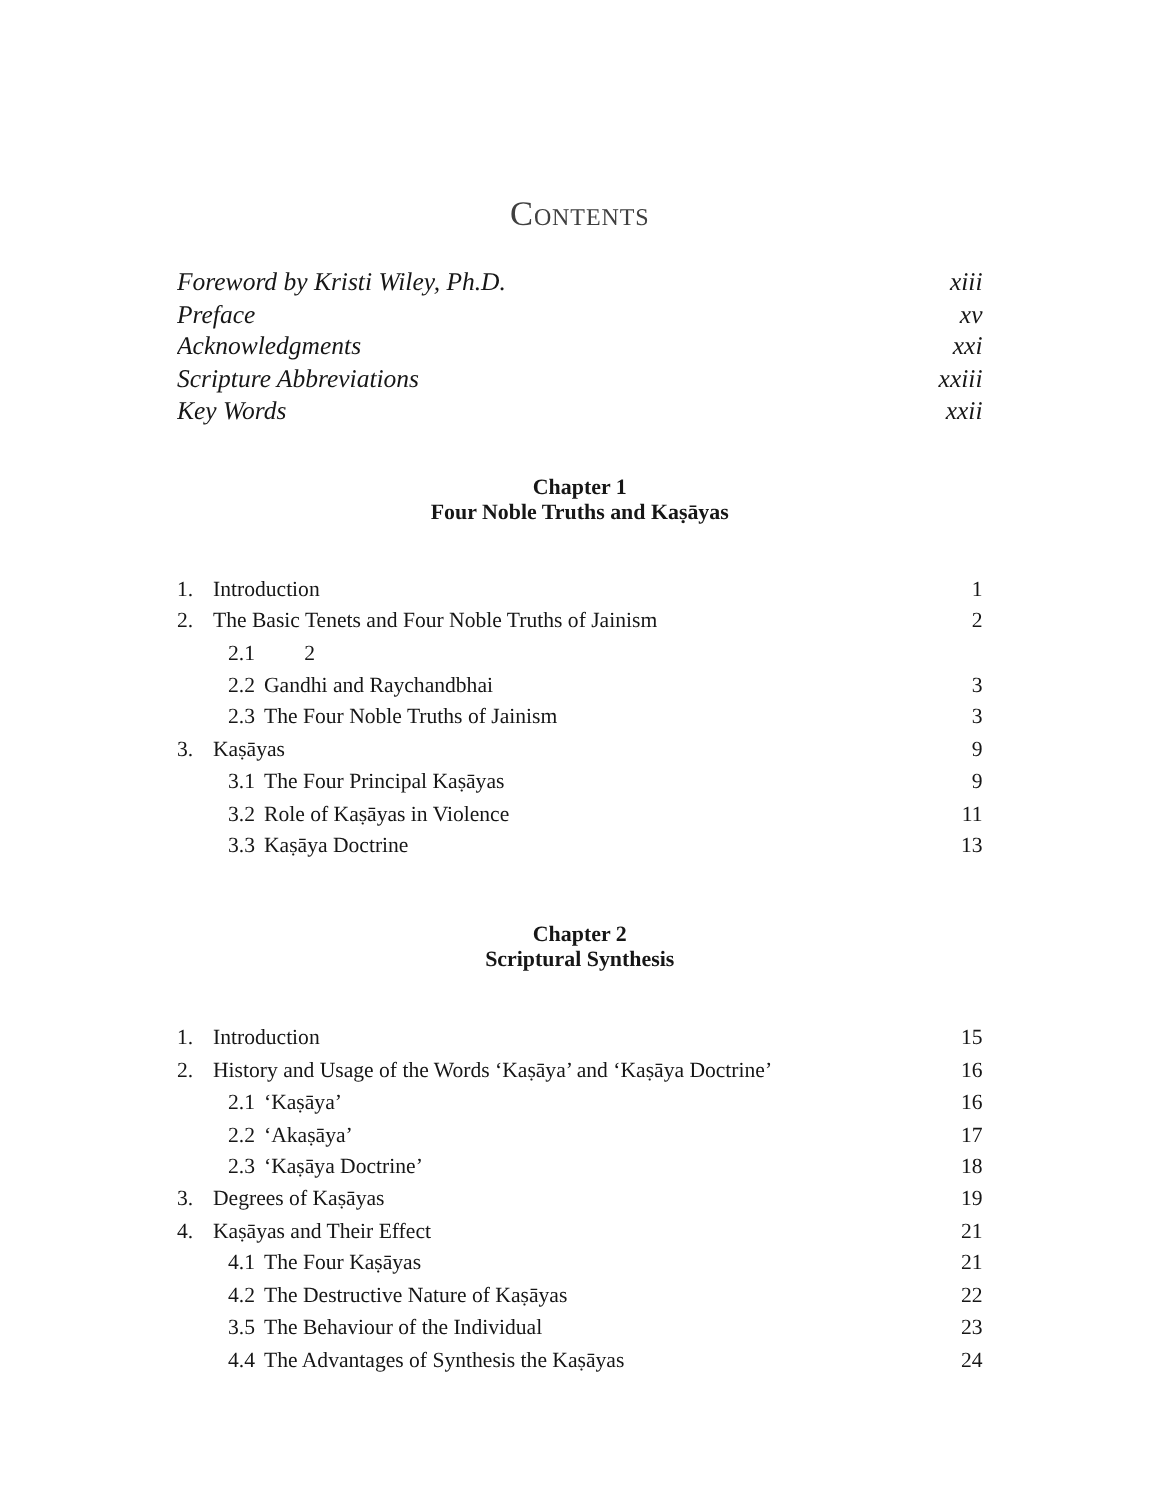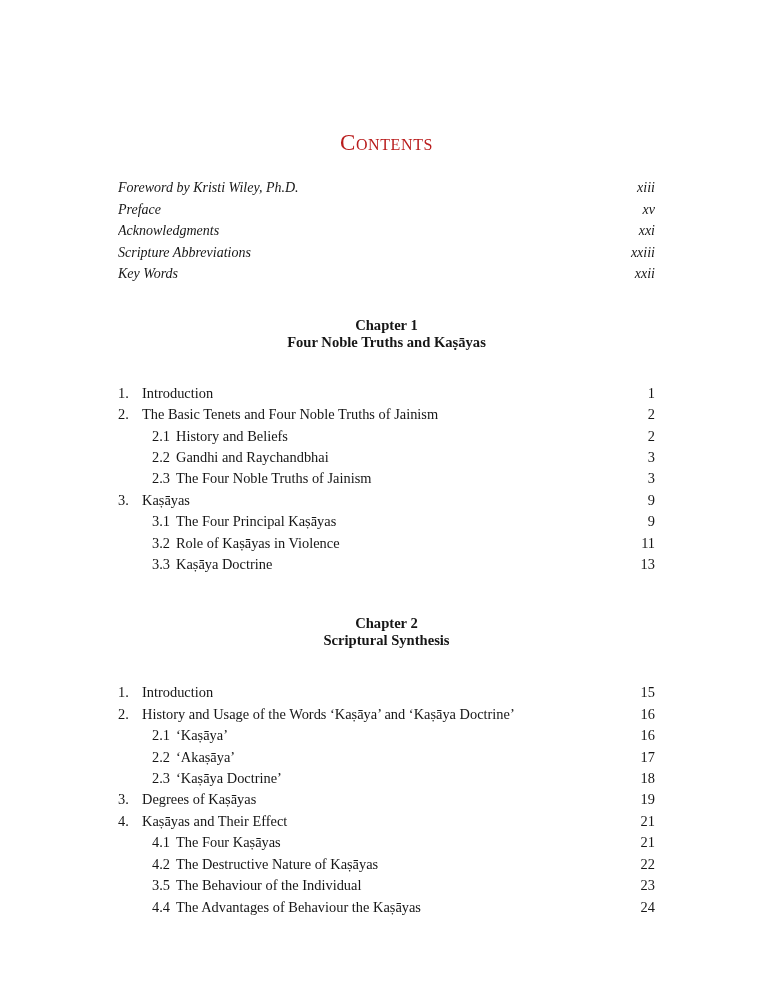--- a/index.html
+++ b/index.html
@@ -34,21 +34,21 @@
 
   
   .toc-title {
     text-align: center;
     font-size: 23px;
     font-variant: small-caps;
     letter-spacing: 0.6px;
     font-weight: 400;
     margin: 0 0 22px 0;
     line-height: 1.1;
-    color: #b91c1c;
+    color: #404040;
   }
 
   
   .row {
     display: flex;
     align-items: baseline;
     width: 100%;
     line-height: 21px;
     font-size: 14.4px;
   }
@@ -63,21 +63,21 @@
     flex: 0 0 auto;
     text-align: right;
     min-width: 34px;
     white-space: nowrap;
   }
 
   
   .frontmatter .row {
     font-style: italic;
     line-height: 21.5px;
-    font-size: 14px;
+    font-size: 17px;
   }
   .frontmatter .row .page-num {
     font-style: italic;
   }
 
   
   .chapter-heading {
     text-align: center;
     font-weight: bold;
     font-size: 14.6px;
@@ -167,21 +167,20 @@
           <span class="txt">Introduction</span>
           <span class="page-num">1</span>
         </div>
         <div class="entry">
           <span class="num">2.</span>
           <span class="txt">The Basic Tenets and Four Noble Truths of Jainism</span>
           <span class="page-num">2</span>
         </div>
         <div class="entry level2">
           <span class="num">2.1</span>
-          <span class="txt">History and Beliefs</span>
           <span class="page-num">2</span>
         </div>
         <div class="entry level2">
           <span class="num">2.2</span>
           <span class="txt">Gandhi and Raychandbhai</span>
           <span class="page-num">3</span>
         </div>
         <div class="entry level2">
           <span class="num">2.3</span>
           <span class="txt">The Four Noble Truths of Jainism</span>
@@ -258,19 +257,19 @@
           <span class="txt">The Destructive Nature of Kaṣāyas</span>
           <span class="page-num">22</span>
         </div>
         <div class="entry level2">
           <span class="num">3.5</span>
           <span class="txt">The Behaviour of the Individual</span>
           <span class="page-num">23</span>
         </div>
         <div class="entry level2">
           <span class="num">4.4</span>
-          <span class="txt">The Advantages of Behaviour the Kaṣāyas</span>
+          <span class="txt">The Advantages of Synthesis the Kaṣāyas</span>
           <span class="page-num">24</span>
         </div>
       </div>
 
   </div>
 </div>
 
 </body></html>

